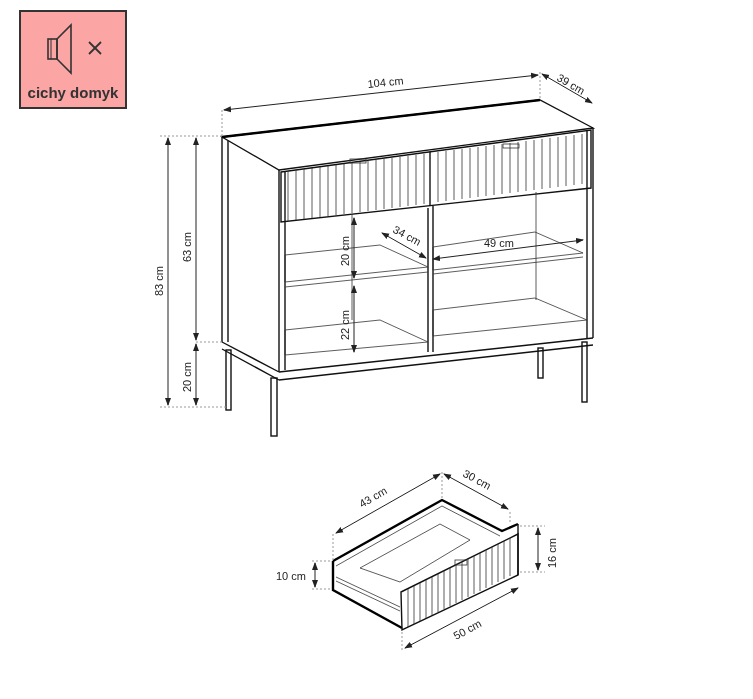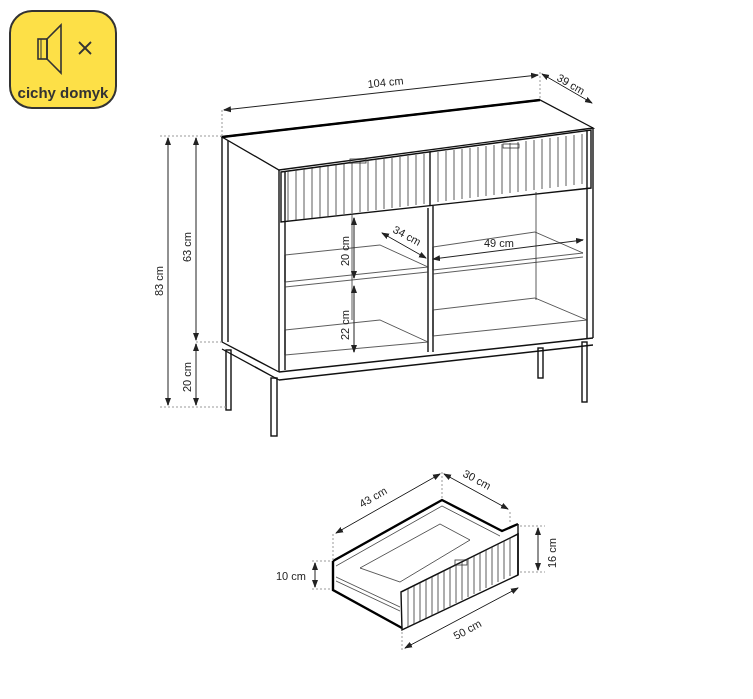--- a/index.html
+++ b/index.html
@@ -1,17 +1,17 @@
 <!DOCTYPE html>
 <html><head>
 <meta charset="utf-8">
 <style>
   html,body{margin:0;padding:0;background:#fff;}
   body{width:753px;height:699px;position:relative;overflow:hidden;font-family:"Liberation Sans",sans-serif;}
-  .logo{position:absolute;left:9px;top:10px;width:108px;height:99px;border:2px solid #333;border-radius:23px;box-sizing:border-box;background:#fde047;}
+  .logo{position:absolute;left:19px;top:10px;width:108px;height:99px;border:2px solid #333;border-radius:0;box-sizing:border-box;background:#fca5a5;}
   .logo-label{position:absolute;left:0;right:0;bottom:6px;text-align:center;font-size:15px;font-weight:bold;color:#333;}
   svg text{font-family:"Liberation Sans",sans-serif;font-size:11px;fill:#222;}
   .dim{stroke:#222;stroke-width:1;fill:none;}
   .dot{stroke:#999;stroke-width:1;stroke-dasharray:2,2;fill:none;}
   .edge{stroke:#111;stroke-width:1.4;fill:none;}
   .thick{stroke:#000;stroke-width:2.4;fill:none;}
   .thin{stroke:#333;stroke-width:0.8;fill:none;}
 </style>
 </head>
 <body>

